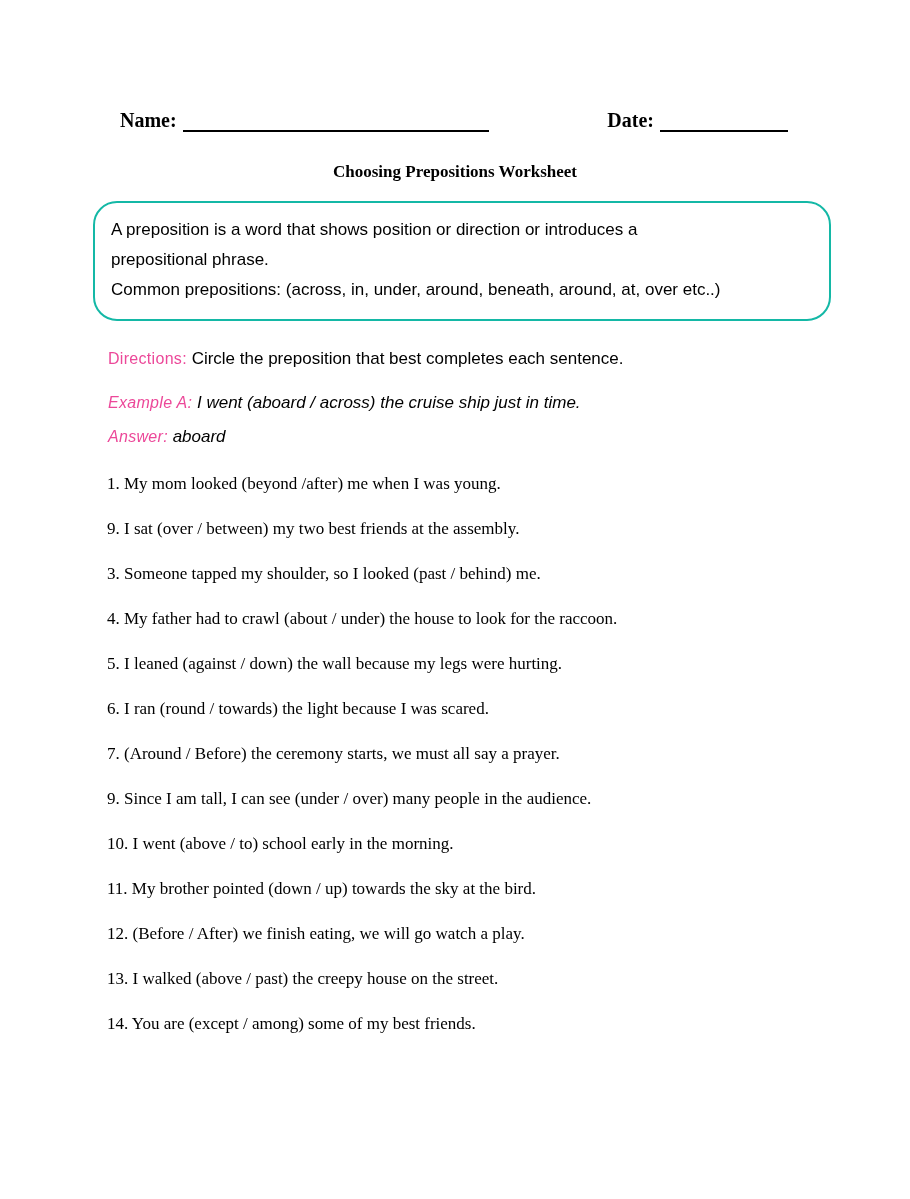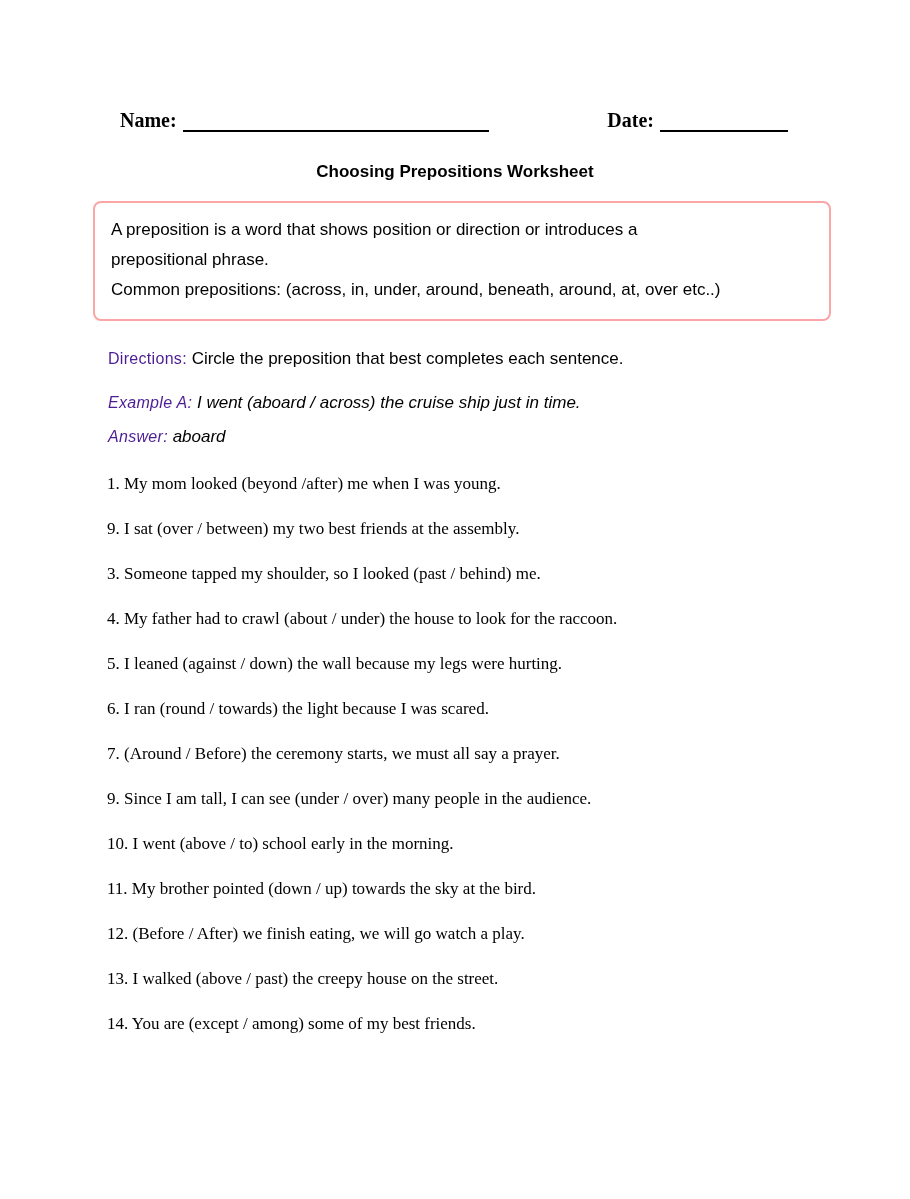--- a/index.html
+++ b/index.html
@@ -40,44 +40,45 @@
   }
   .name-line { width: 306px; }
   .date-line { width: 128px; }
 
   
   .title {
     margin-top: 30px;
     text-align: center;
     font-size: 17px;
     font-weight: bold;
+    font-family: Liberation Serif, serif;
   }
 
   
   .def-box {
     box-sizing: border-box;
     margin: 19px 0 12px 93px;
     width: 738px;
-    border: 2px solid #fca5a5;
-    border-radius: 8px;
+    border: 2px solid #14b8a6;
+    border-radius: 24px;
     padding: 12px 16px 14px 16px;
     font-size: 17px;
   }
   .def-box .line {
     line-height: 30px;
     white-space: nowrap;
   }
 
   
   .directions-row {
     margin: 28px 0 0 108px;
     font-size: 17px;
   }
   .gray-label {
-    color: #4c1d95;
+    color: #ec4899;
     font-size: 16px;
     letter-spacing: 0.3px;
   }
   .italic { font-style: italic; }
   .example-row {
     margin: 24px 0 12px 108px;
     font-size: 17px;
   }
   .answer-row {
     margin: 14px 0 0 108px;

